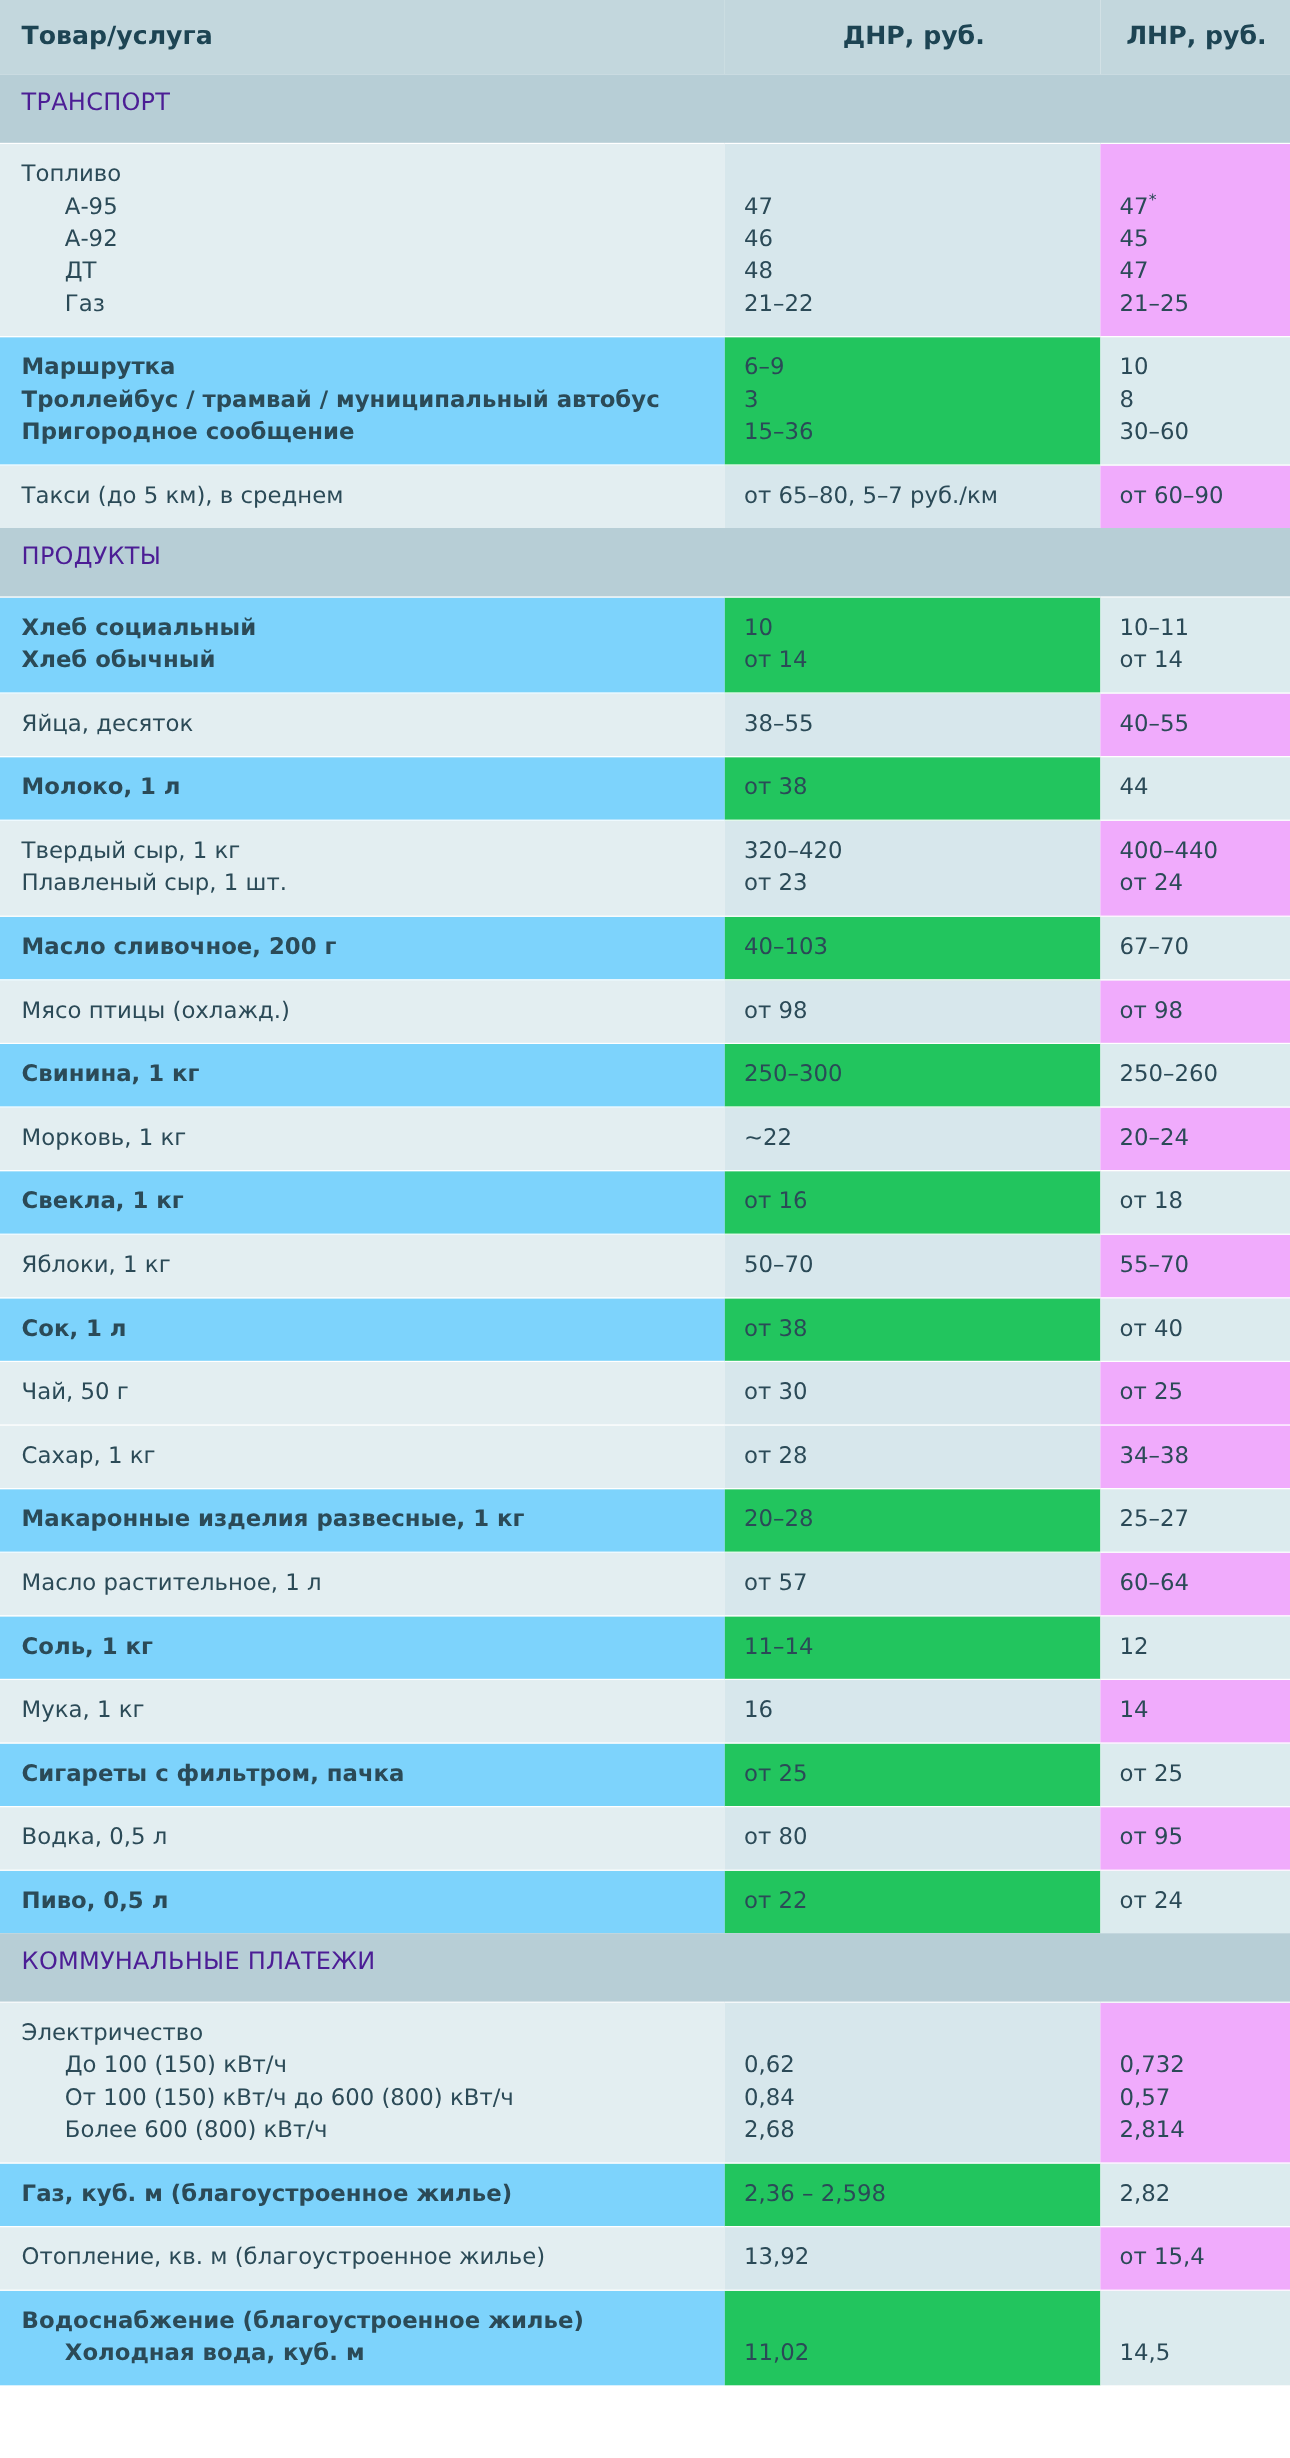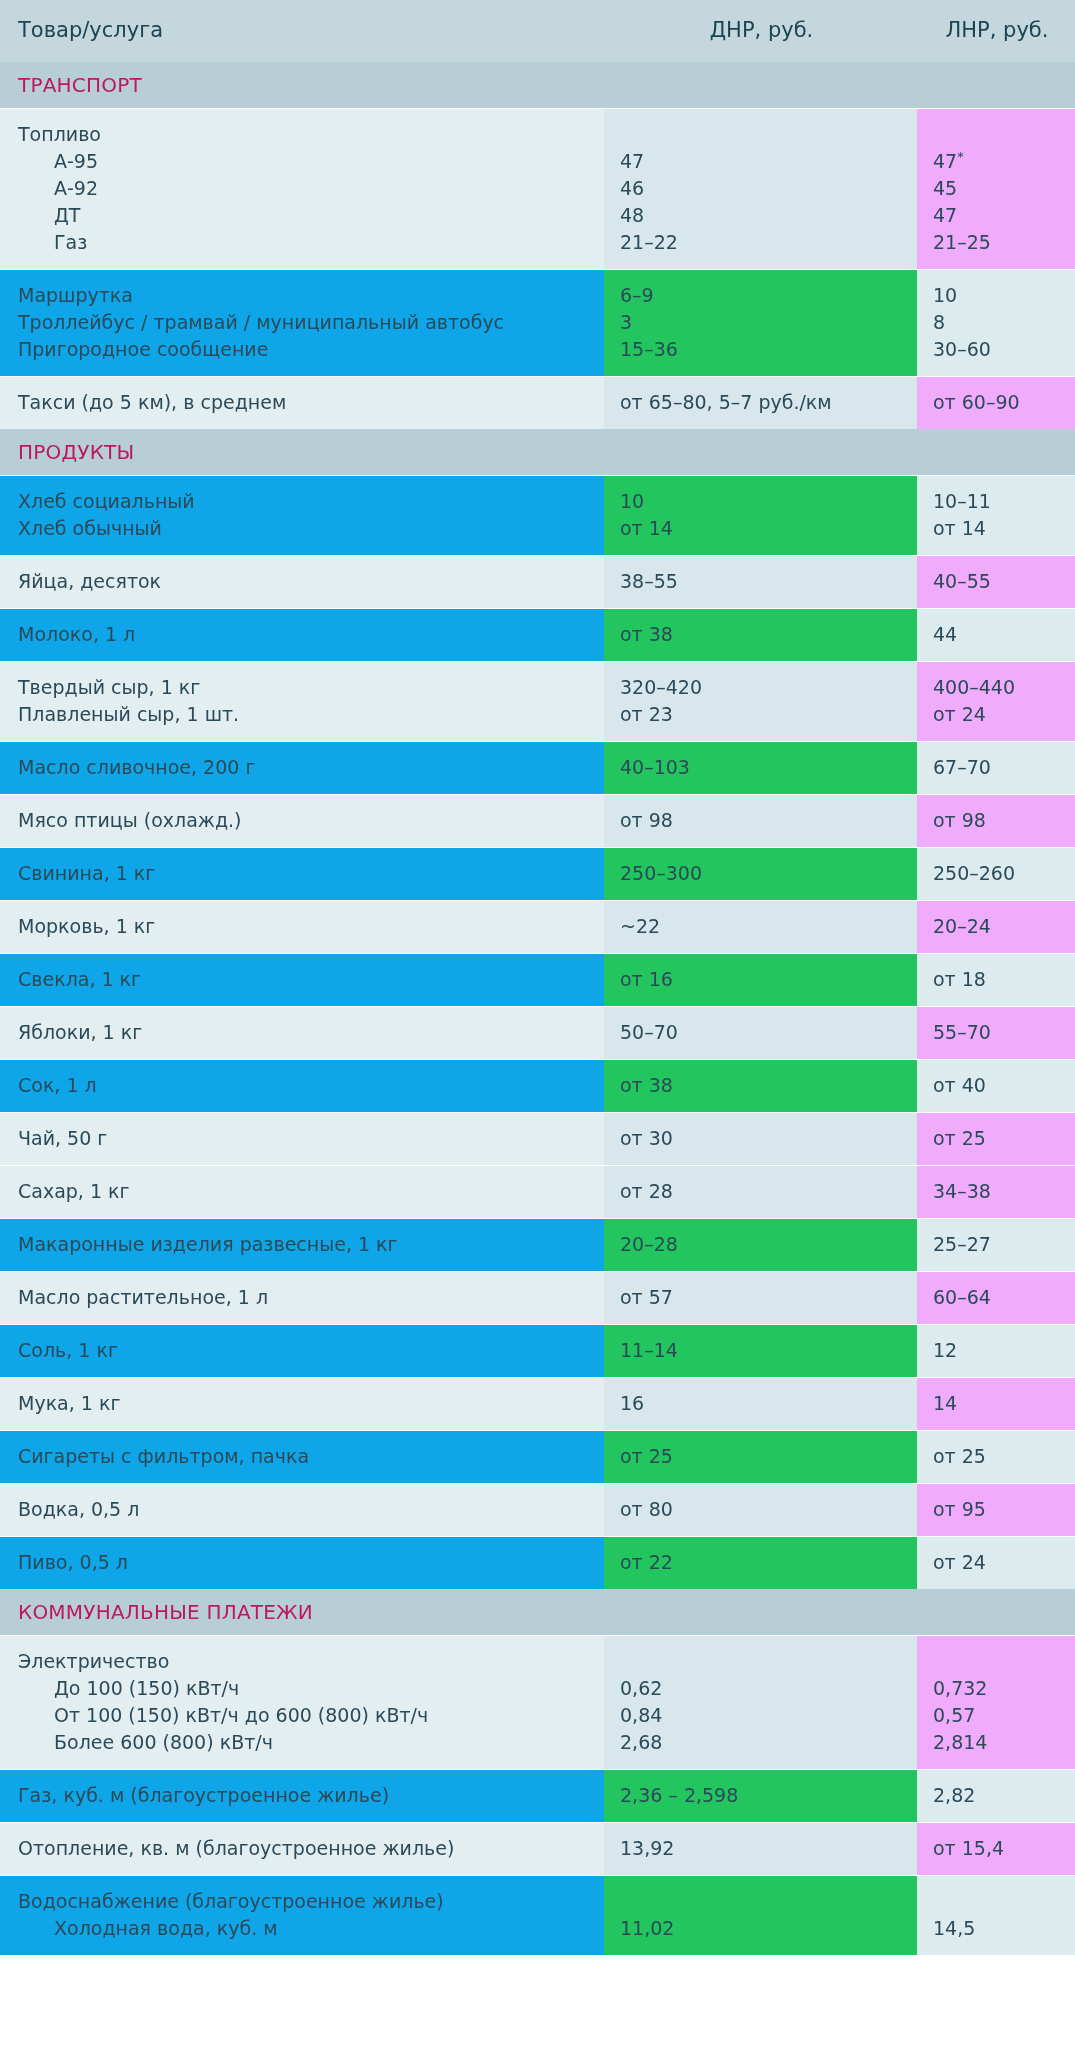--- a/index.html
+++ b/index.html
@@ -18,37 +18,37 @@
     table-layout: fixed;
   }
   .price-table col.c-name { width: 604px; }
   .price-table col.c-dnr  { width: 313px; }
   .price-table col.c-lnr  { width: 158px; }
 
   thead th {
     background: #c3d7dd;
     color: #1d4453;
     font-size: 21px;
-    font-weight: normal;
+    font-weight: bold;
     text-align: left;
     padding: 18px 14px 20px 18px;
     vertical-align: middle;
     border: none;
   }
   thead th.th-dnr,
   thead th.th-lnr {
     padding-left: 16px;
     text-align: center;
   }
 
   tr.section-row td {
     background: #b7ced6;
-    color: #be185d;
+    color: #4c1d95;
     font-size: 20px;
-    padding: 11px 14px 11px 18px;
+    padding: 11px 14px 22px 18px;
     letter-spacing: .2px;
   }
 
   tr.data-row td {
     font-size: 19px;
     line-height: 1.42;
     vertical-align: top;
     padding: 12px 14px 13px 18px;
     border-top: 1px solid #ffffff;
   }
@@ -56,21 +56,21 @@
     background: #e3eef1;
   }
   tr.data-row td.cell-dnr {
     background: #d7e7ec;
     padding-left: 16px;
   }
   tr.data-row td.cell-lnr {
     background: #f0abfc;
     padding-left: 16px;
   }
-  tr.data-row.alt td.cell-name { background: #0ea5e9; }
+  tr.data-row.alt td.cell-name { background: #7dd3fc; font-weight: bold; }
   tr.data-row.alt td.cell-dnr  { background: #22c55e; }
   tr.data-row.alt td.cell-lnr  { background: #dcebee; }
 
   .lines > div {
     min-height: 27px;
   }
   .lines > div.indent {
     padding-left: 36px;
   }
   .val-lines > div {

